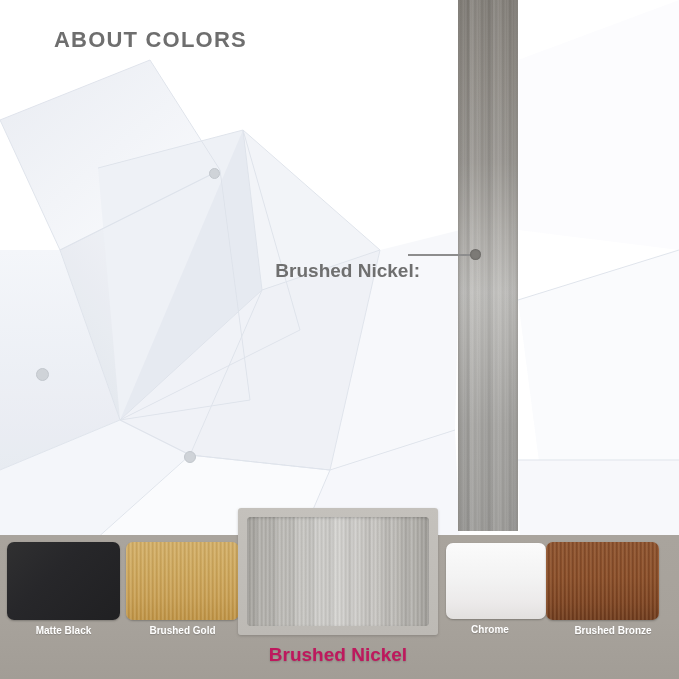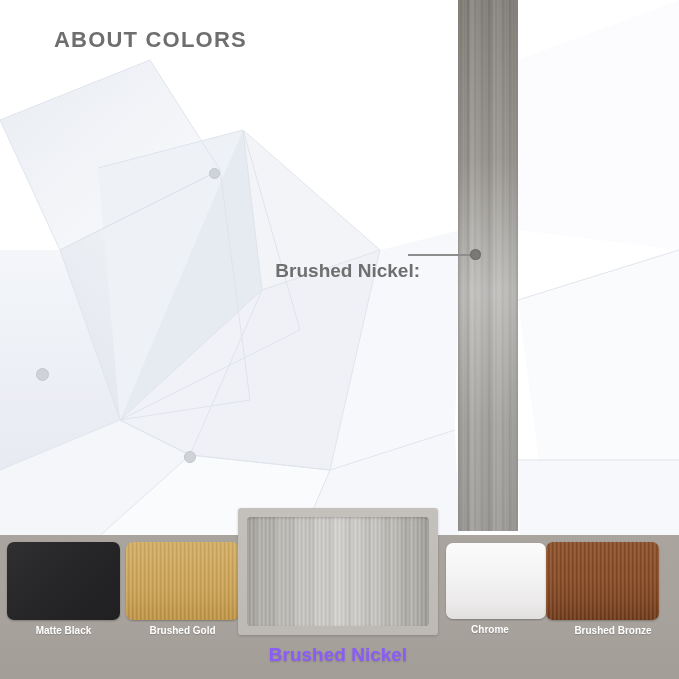--- a/index.html
+++ b/index.html
@@ -242,21 +242,21 @@
         rgba(0,0,0,0.05) 9px,
         rgba(255,255,255,0.07) 11px,
         rgba(0,0,0,0.00) 19px);
   }
   #label-brushed-nickel {
     position: absolute;
     left: 238px;
     top: 644px;
     width: 200px;
     text-align: center;
-    color: #8b5cf6;
+    color: #be185d;
     font-weight: bold;
     font-size: 19px;
     text-shadow: 0 1px 2px rgba(0,0,0,0.18);
     white-space: nowrap;
   }
 </style>
 </head>
 <body>
 
 <div id="stage">

